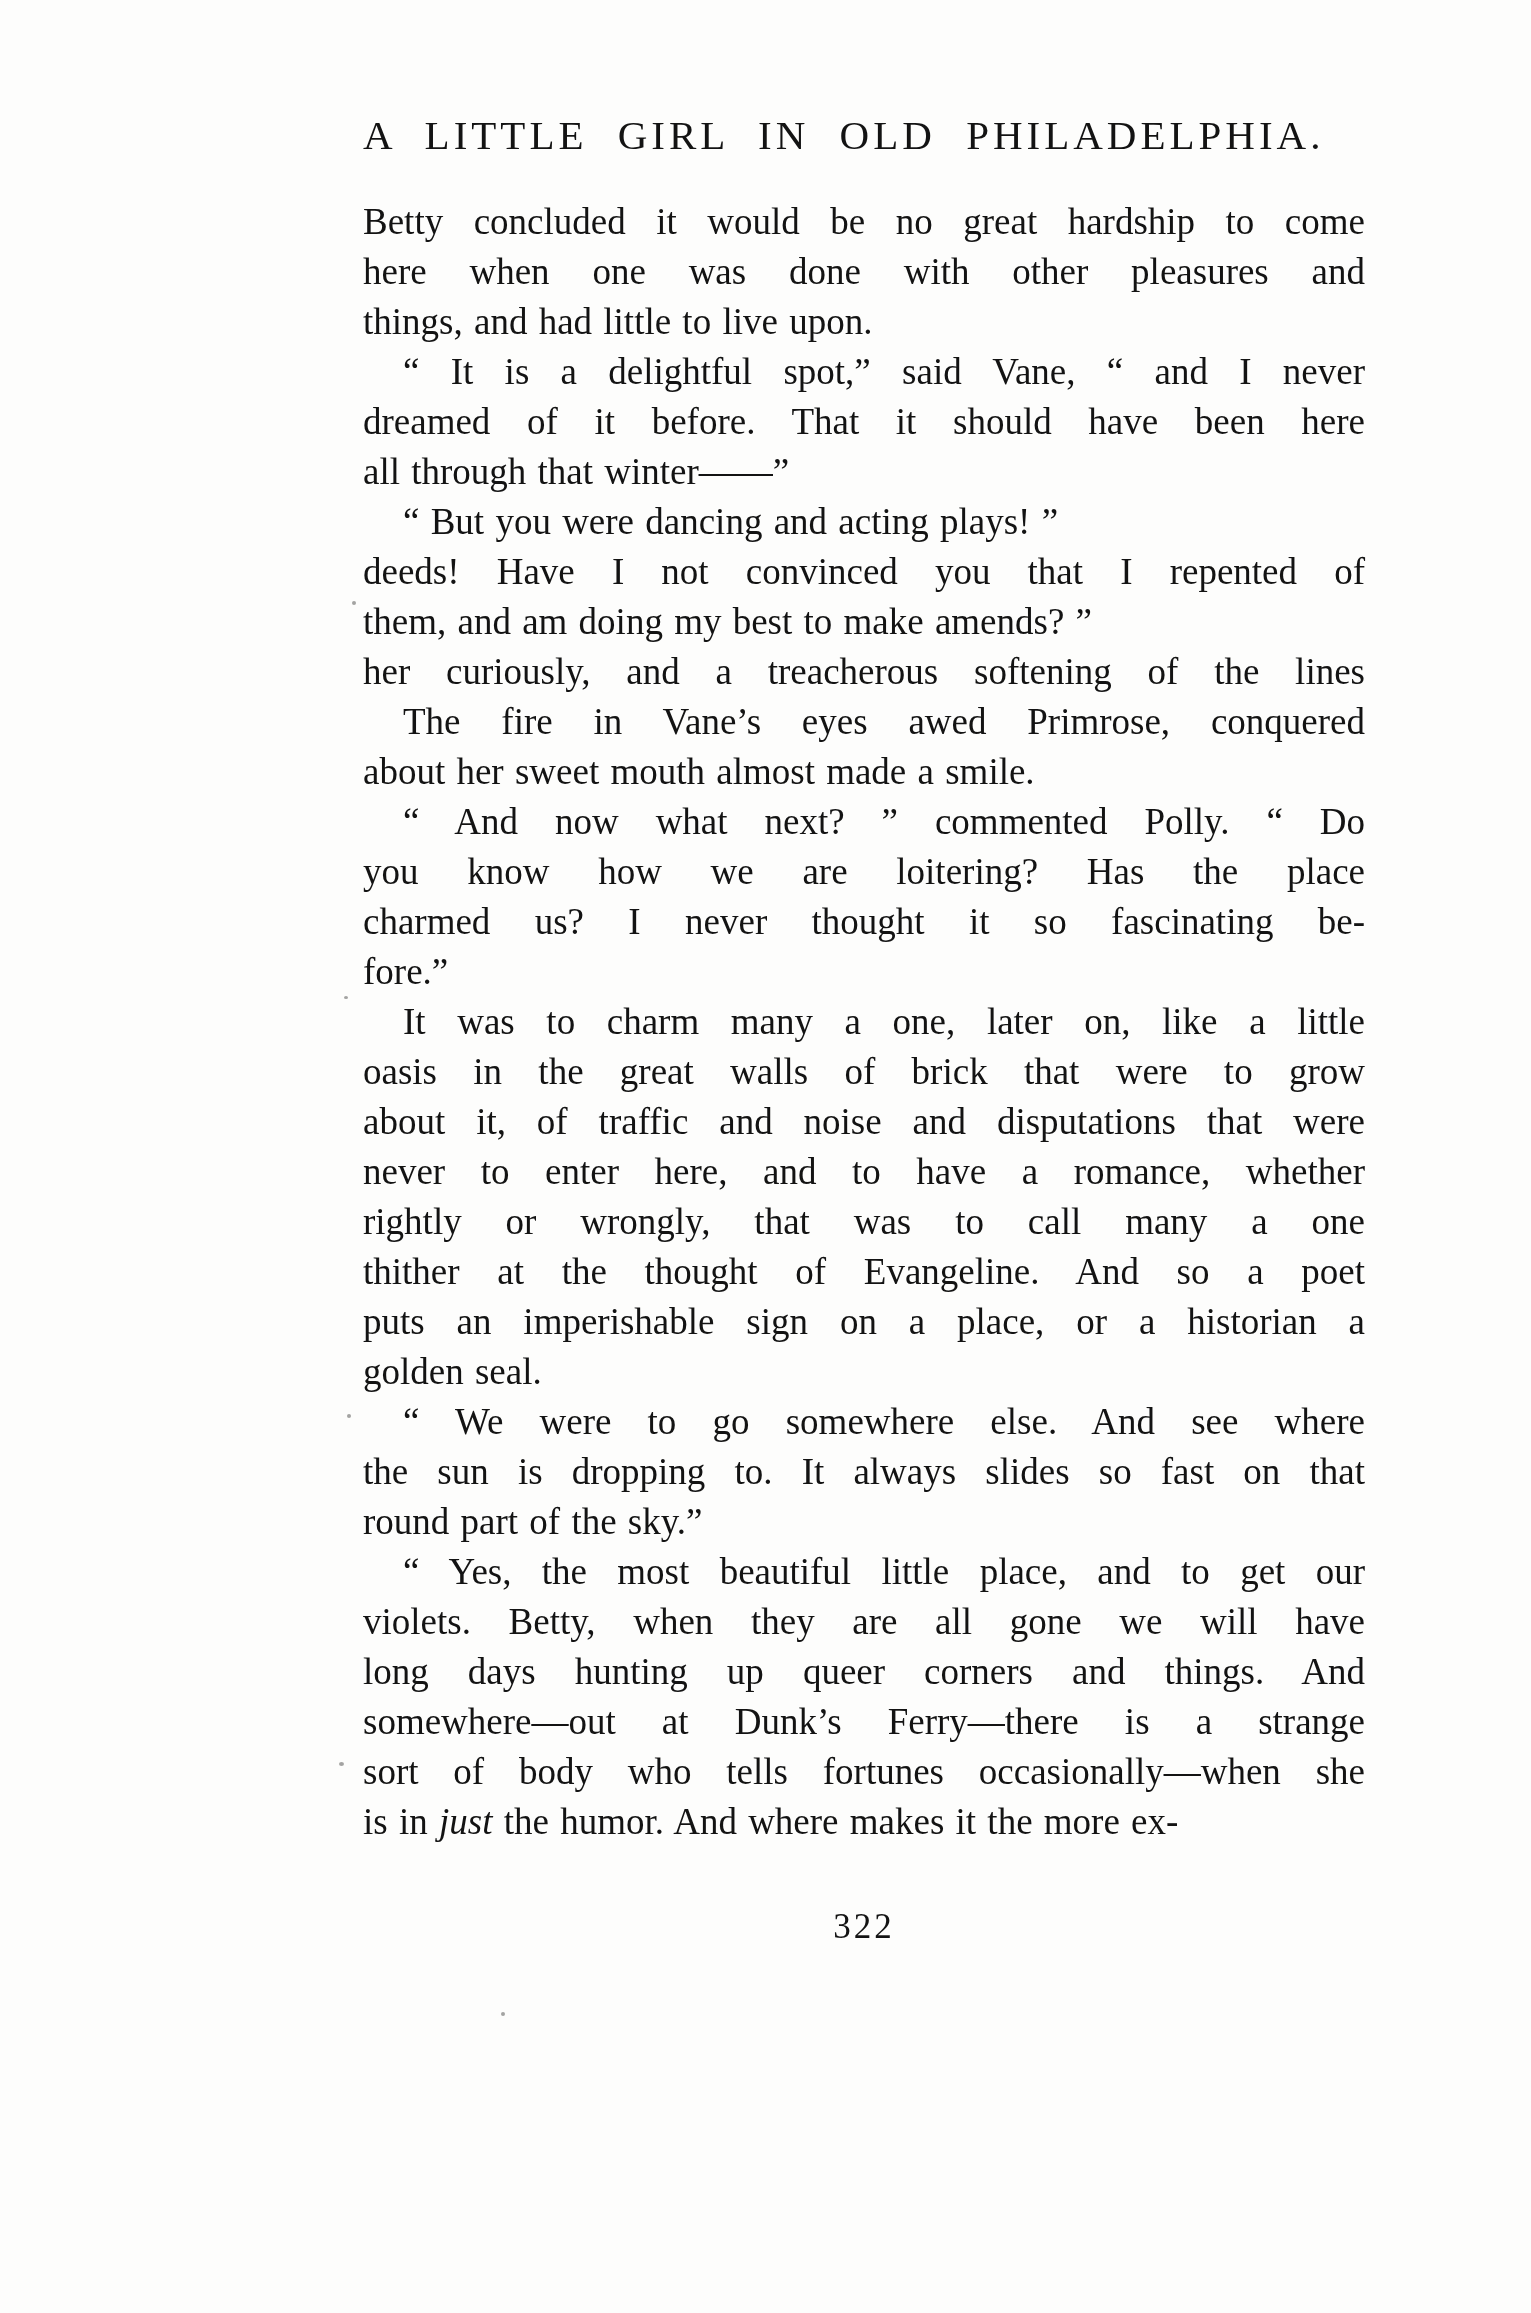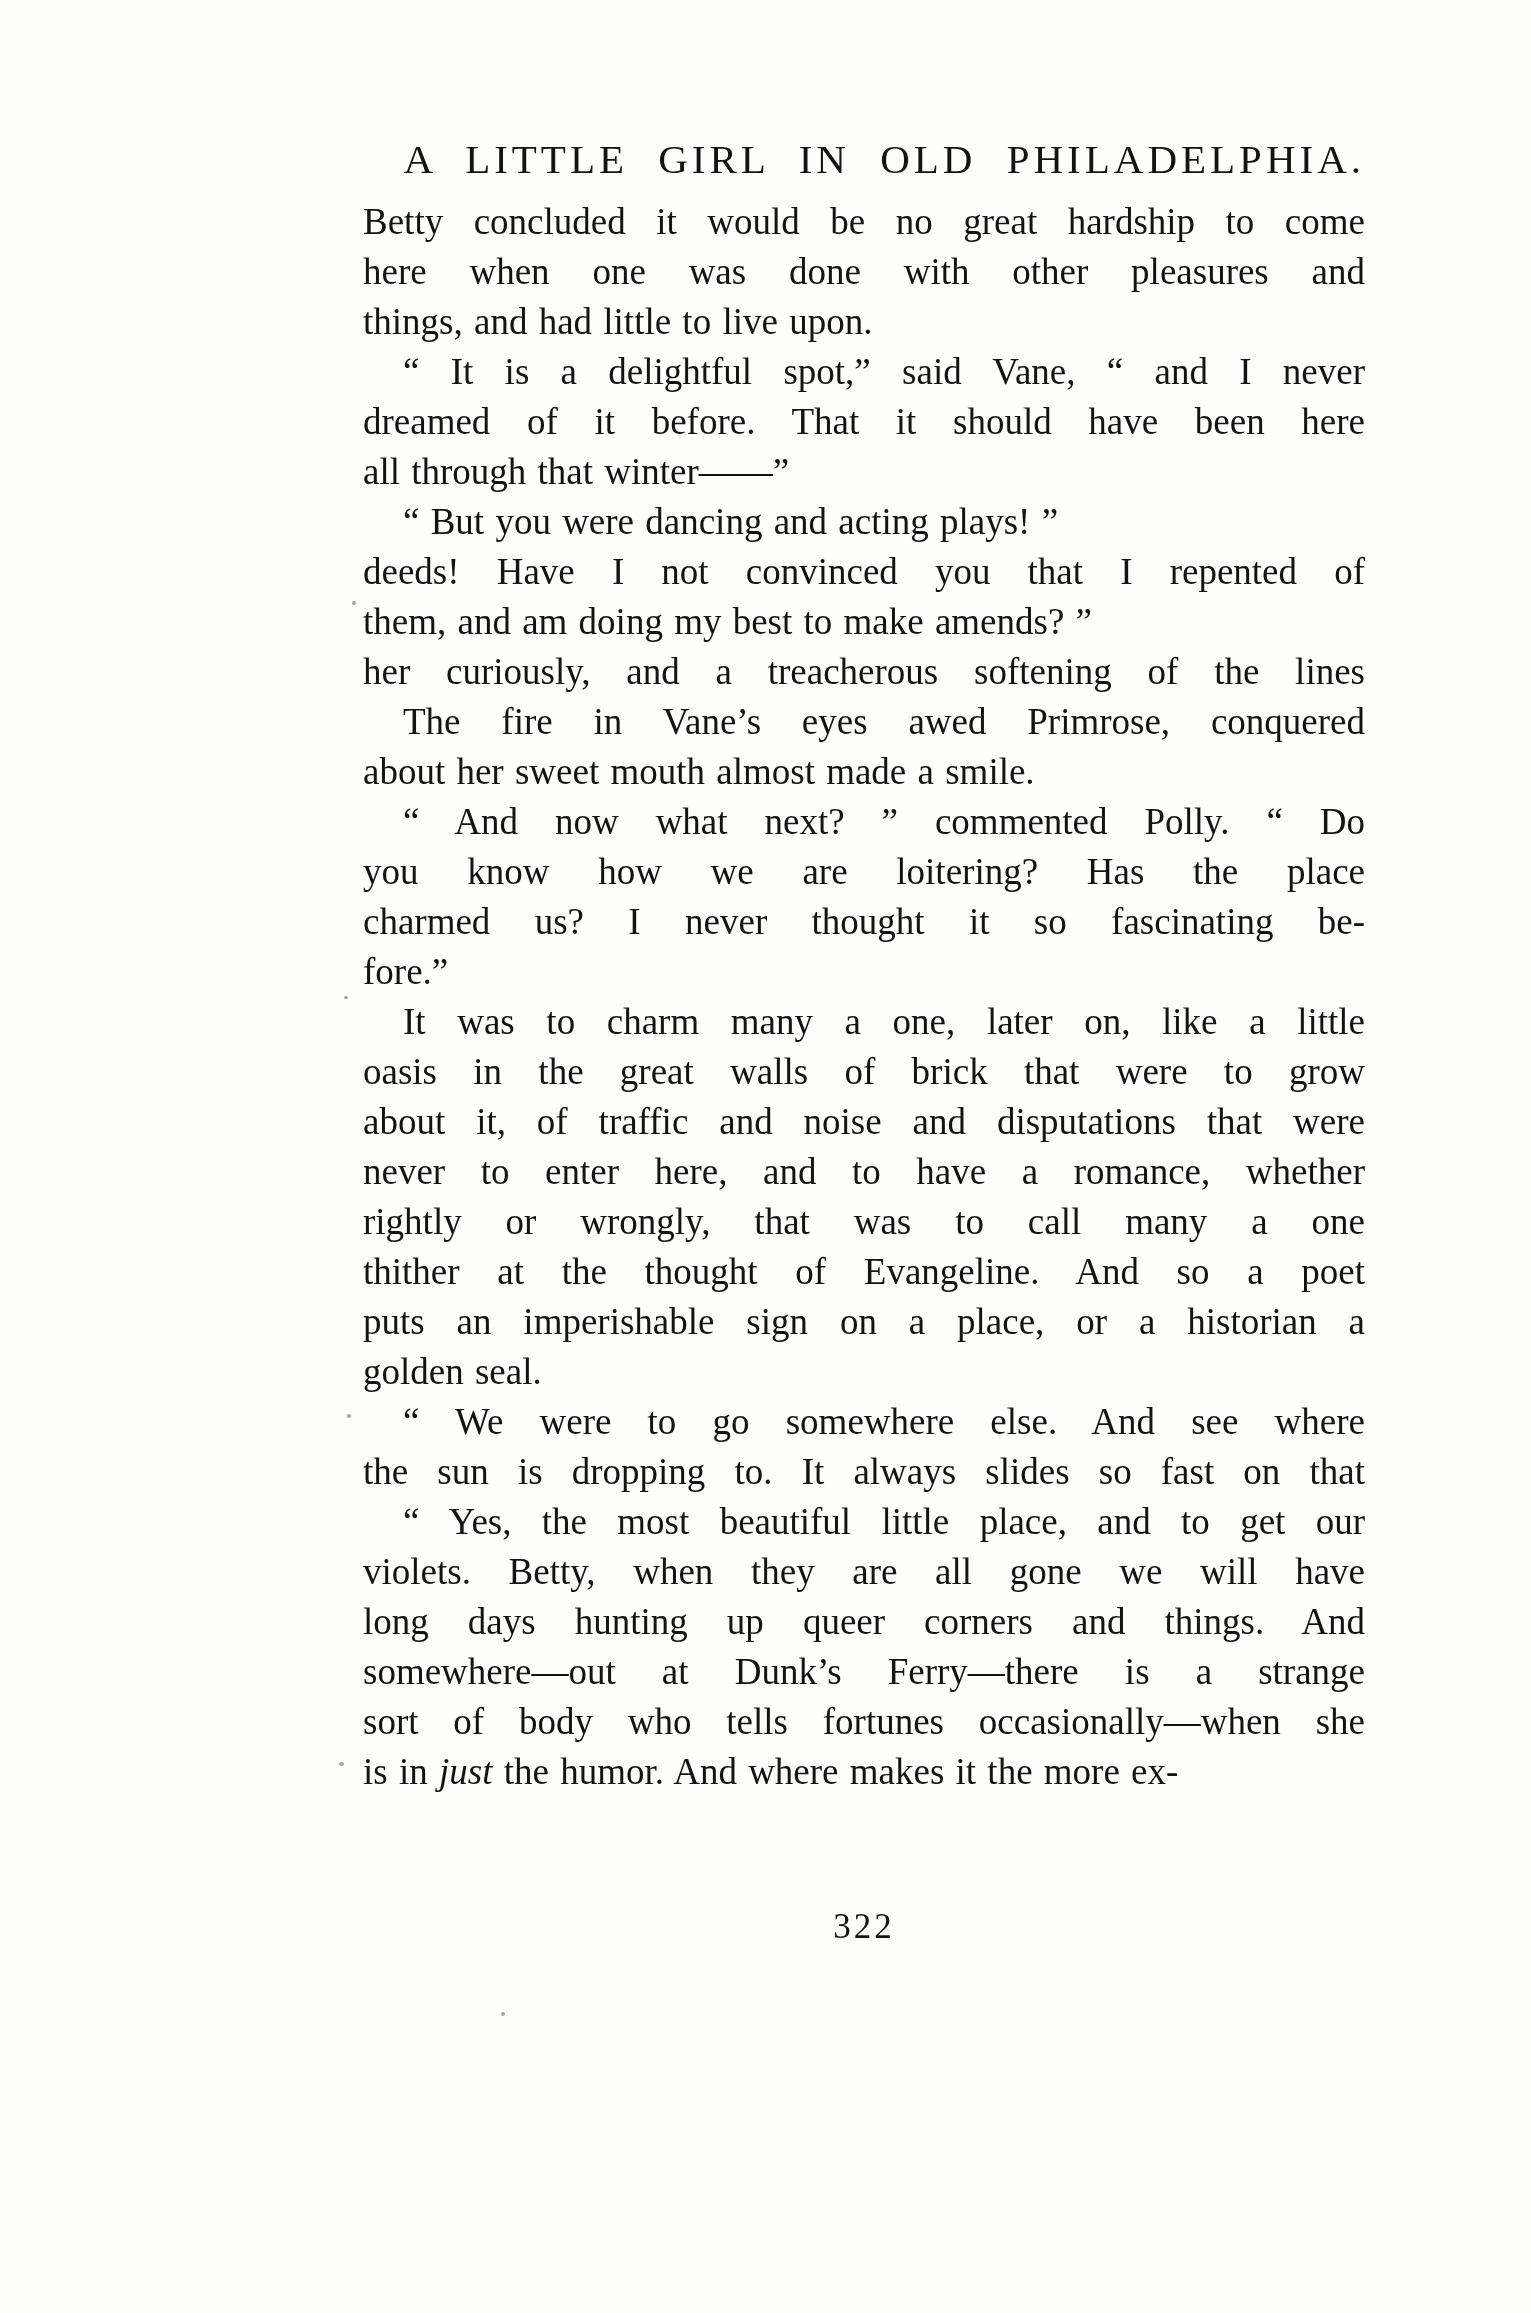--- a/index.html
+++ b/index.html
@@ -14,28 +14,27 @@
     background: #fdfdfc;
     color: #131313;
     font-family: "Liberation Serif", "DejaVu Serif", serif;
     overflow: hidden;
   }
   .running-head {
     position: absolute;
     top: 115px;
     left: 363px;
     width: 1002px;
-    text-align: right;
+    text-align: left;
     font-size: 41px;
     line-height: 41px;
     letter-spacing: 4px;
     word-spacing: 16px;
     white-space: nowrap;
     font-weight: normal;
-    margin-top: 24px;
   }
   .text-block {
     position: absolute;
     top: 197px;
     left: 363px;
     width: 1002px;
     font-size: 37px;
     line-height: 50px;
     word-spacing: 2px;
   }
@@ -111,20 +110,21 @@
         <div class="line">about it, of traffic and noise and disputations that were</div>
         <div class="line">never to enter here, and to have a romance, whether</div>
         <div class="line">rightly or wrongly, that was to call many a one</div>
         <div class="line">thither at the thought of Evangeline.  And so a poet</div>
         <div class="line">puts an imperishable sign on a place, or a historian a</div>
         <div class="line last">golden seal.</div>
       </div>
       <div class="paragraph">
         <div class="line indent">“ We were to go somewhere else.  And see where</div>
         <div class="line">the sun is dropping to.  It always slides so fast on that</div>
+        <div class="line last">round part of the sky.”</div>
       </div>
       <div class="paragraph">
         <div class="line indent">“ Yes, the most beautiful little place, and to get our</div>
         <div class="line">violets.  Betty, when they are all gone we will have</div>
         <div class="line">long days hunting up queer corners and things.  And</div>
         <div class="line">somewhere—out at Dunk’s Ferry—there is a strange</div>
         <div class="line">sort of body who tells fortunes occasionally—when she</div>
         <div class="line last"><span>is in </span><span class="italic">just</span><span> the humor.  And where makes it the more ex-</span></div>
       </div>
     </main>

